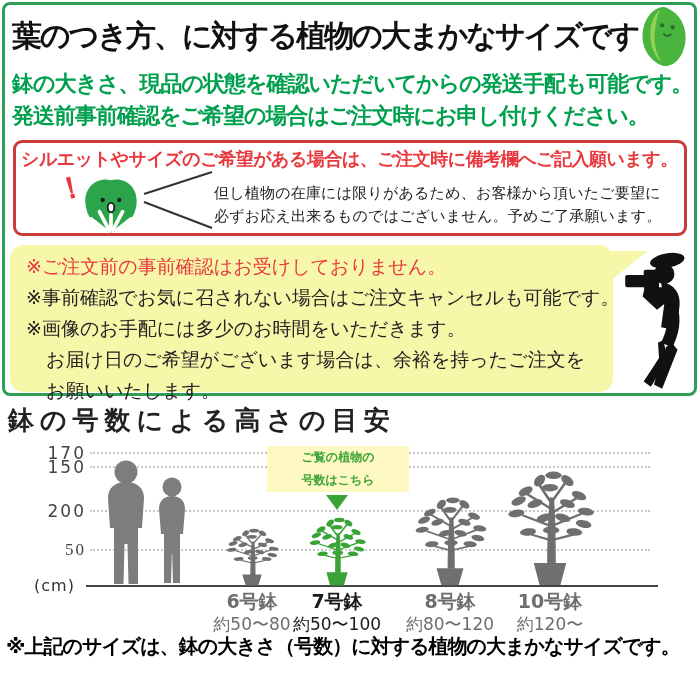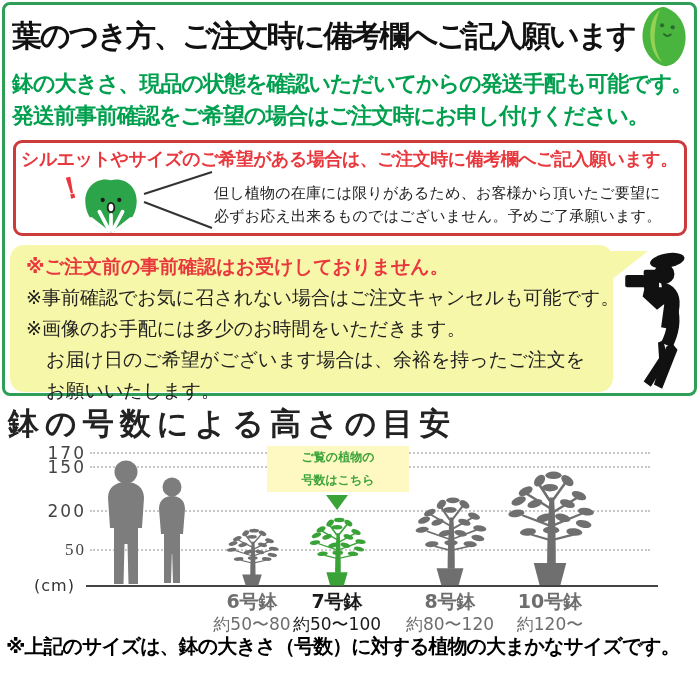--- a/index.html
+++ b/index.html
@@ -28,25 +28,25 @@
   .req-note{ left:214px; top:182px; font-size:15px; color:#222;
     line-height:23px; letter-spacing:0.2px; white-space:nowrap; }
 
   
   .yellow-box{ left:10px; top:245px; width:603px; height:147px;
     background:#f7f7a9; border-radius:14px; }
   .yellow-tail{ left:610px; top:251px; width:0; height:0;
     border-left:38px solid #f7f7a9; border-bottom:30px solid transparent; }
   .caution-text{ left:26px; top:251px; font-size:19px; line-height:31px;
     color:#222; white-space:nowrap; }
-  .caution-text .alert{ color:#e8383d; font-weight:bold; }
+  .caution-text .alert{ color:#e8383d; font-weight:normal; }
   .caution-text .indent{ padding-left:20px; }
 
   
-  .guide-heading{ left:8px; top:403px; font-size:31px; font-weight:bold;
+  .guide-heading{ left:8px; top:403px; font-size:26px; font-weight:bold;
     color:#222; letter-spacing:6px; white-space:nowrap; }
   .tick{ left:30px; width:56px; text-align:right; font-size:17px;
     color:#444; letter-spacing:2px; }
   .gridline{ left:90px; width:560px; height:0; border-top:2px dotted #c7c7c7; }
   .baseline{ left:86px; top:585px; width:572px; height:0; border-top:2px solid #444; }
   .unit{ left:34px; top:576px; font-size:16px; color:#333; letter-spacing:1px; }
   .callout{ left:267px; top:446px; width:142px; text-align:center;
     font-size:12px; font-weight:bold; color:#3aa338; line-height:23px;
     background:#fef9c3; z-index:3; }
   .callout-arrow{ left:326px; top:495px; width:0; height:0; z-index:3;
@@ -105,21 +105,21 @@
           <ellipse cx="23" cy="44" rx="7" ry="4.2" transform="rotate(-35 23 44)"></ellipse>
           <ellipse cx="79" cy="70" rx="7" ry="4.2" transform="rotate(20 79 70)"></ellipse>
           <ellipse cx="50" cy="29" rx="7" ry="4.2"></ellipse>
         </g>
       </symbol>
     </defs>
   </svg>
 
   <div class="abs frame"></div>
 
-  <div class="abs main-title">葉のつき方、ご注文時に備考欄へご記入願います</div>
+  <div class="abs main-title">葉のつき方、に対する植物の大まかなサイズです</div>
 
   <svg class="abs" style="left:634px; top:5px;" width="60" height="64" viewBox="0 0 60 66">
     <path d="M30,2 C44,6 54,20 52,38 C50,54 40,64 30,63 C18,60 6,46 8,28 C10,12 20,2 30,2 Z" fill="#49b53e"></path>
     <path d="M26,5 C19,11 15,21 16,34 C17,46 22,55 28,59 C21,49 19,37 21,24 C22,15 24,9 26,5 Z" fill="#93d253"></path>
     <circle cx="28" cy="21" r="2.2" fill="#2b6b2b"></circle>
     <circle cx="39" cy="23" r="2.2" fill="#2b6b2b"></circle>
     <path d="M30,30 q3,3.5 7,0.5" stroke="#2b6b2b" stroke-width="2" fill="none" stroke-linecap="round"></path>
   </svg>
 
   <div class="abs ship-lines">

